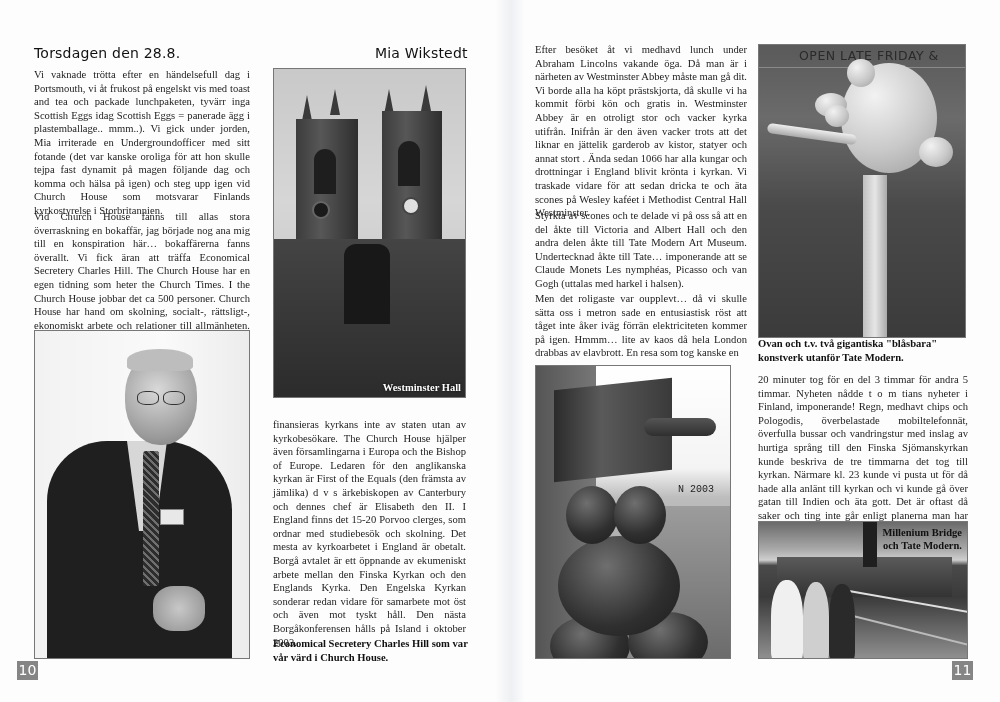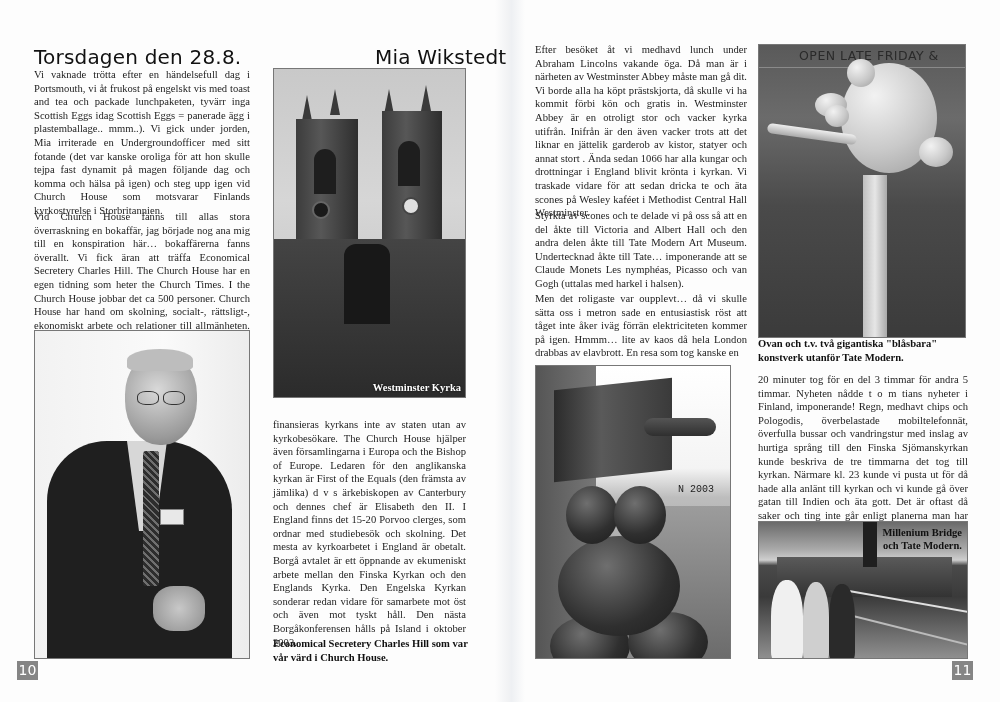--- a/index.html
+++ b/index.html
@@ -3,21 +3,21 @@
 <meta charset="utf-8">
 <style>
   * { box-sizing: border-box; margin: 0; padding: 0; }
   html, body { width: 1000px; height: 702px; background: #ffffff; overflow: hidden; }
   body { position: relative; font-family: "Liberation Serif", "DejaVu Serif", serif; color: #1a1a1a; }
 
   .spread { position: absolute; inset: 0; background: #fdfdfd; }
   .gutter { position: absolute; left: 495px; top: 0; width: 30px; height: 702px;
             background: linear-gradient(to right, #fdfdfd, #f1f2f4 45%, #eef0f3 55%, #fdfdfd); }
 
-  .heading { position: absolute; font-family: "DejaVu Sans", sans-serif; font-size: 20px; color: #111; letter-spacing: 0.2px; }
+  .heading { position: absolute; font-family: "DejaVu Sans", sans-serif; font-size: 14px; color: #111; letter-spacing: 0.2px; }
   .para { position: absolute; font-size: 10.6px; line-height: 13.6px; text-align: justify; color: #1c1c1c; }
   .caption { position: absolute; font-size: 10.6px; line-height: 13.6px; font-weight: bold; color: #111; }
 
   .photo { position: absolute; border: 1px solid #777; overflow: hidden; }
   .photo-label { position: absolute; font-weight: bold; font-size: 10.5px; line-height: 13px; }
 
   .page-num { position: absolute; width: 21px; height: 19px; background: #858585; color: #fff;
               font-family: "DejaVu Sans", sans-serif; font-size: 14px; line-height: 19px; text-align: center; }
 
   
@@ -89,21 +89,21 @@
       <div class="spire" style="left:110px; top:20px;"></div>
       <div class="spire" style="left:147px; top:16px;"></div>
       <div class="tower" style="left:22px; top:50px; width:62px; height:280px;"></div>
       <div class="tower" style="left:108px; top:42px; width:60px; height:288px;"></div>
       <div class="base" style="left:0px; top:170px; width:193px; height:160px;"></div>
       <div class="window" style="left:40px; top:80px; width:22px; height:45px;"></div>
       <div class="window" style="left:124px; top:72px; width:22px; height:45px;"></div>
       <div class="window" style="left:70px; top:175px; width:46px; height:80px; background:#181818;"></div>
       <div style="position:absolute; left:38px; top:132px; width:18px; height:18px; border-radius:50%; background:#1a1a1a; border:2px solid #666;"></div>
       <div style="position:absolute; left:128px; top:128px; width:18px; height:18px; border-radius:50%; background:#e0e0e0; border:2px solid #444;"></div>
-      <div class="photo-label" style="right:4px; bottom:3px; color:#fff; text-shadow:0 0 2px #000;">Westminster Kyrka</div>
+      <div class="photo-label" style="right:4px; bottom:3px; color:#fff; text-shadow:0 0 2px #000;">Westminster Hall</div>
     </div>
 
     <p class="para" style="left:273px; top:418px; width:193px;">finansieras kyrkans inte av staten utan av kyrkobesökare. The Church House hjälper även församlingarna i Europa och the Bishop of Europe. Ledaren för den anglikanska kyrkan är First of the Equals (den främsta av jämlika) d v s ärkebiskopen av Canterbury och dennes chef är Elisabeth den II. I England finns det 15-20 Porvoo clerges, som ordnar med studiebesök och skolning. Det mesta av kyrkoarbetet i England är obetalt. Borgå avtalet är ett öppnande av ekumeniskt arbete mellan den Finska Kyrkan och den Englands Kyrka. Den Engelska Kyrkan sonderar redan vidare för samarbete mot öst och även mot tyskt håll. Den nästa Borgåkonferensen hålls på Island i oktober 2003.</p>
     <div class="caption" style="left:273px; top:637px; width:200px;">Economical Secretery Charles Hill som var vår värd i Church House.</div>
 
     <div class="page-num" style="left:17px; top:661px;">10</div>
   </div>
 
   <div>
     <p class="para" style="left:535px; top:43px; width:212px;">Efter besöket åt vi medhavd lunch under Abraham Lincolns vakande öga. Då man är i närheten av Westminster Abbey måste man gå dit. Vi borde alla ha köpt prästskjorta, då skulle vi ha kommit förbi kön och gratis in. Westminster Abbey är en otroligt stor och vacker kyrka utifrån. Inifrån är den även vacker trots att det liknar en jättelik garderob av kistor, statyer och annat stort . Ända sedan 1066 har alla kungar och drottningar i England blivit krönta i kyrkan. Vi traskade vidare för att sedan dricka te och äta scones på Wesley kaféet i Methodist Central Hall Westminster.</p>

